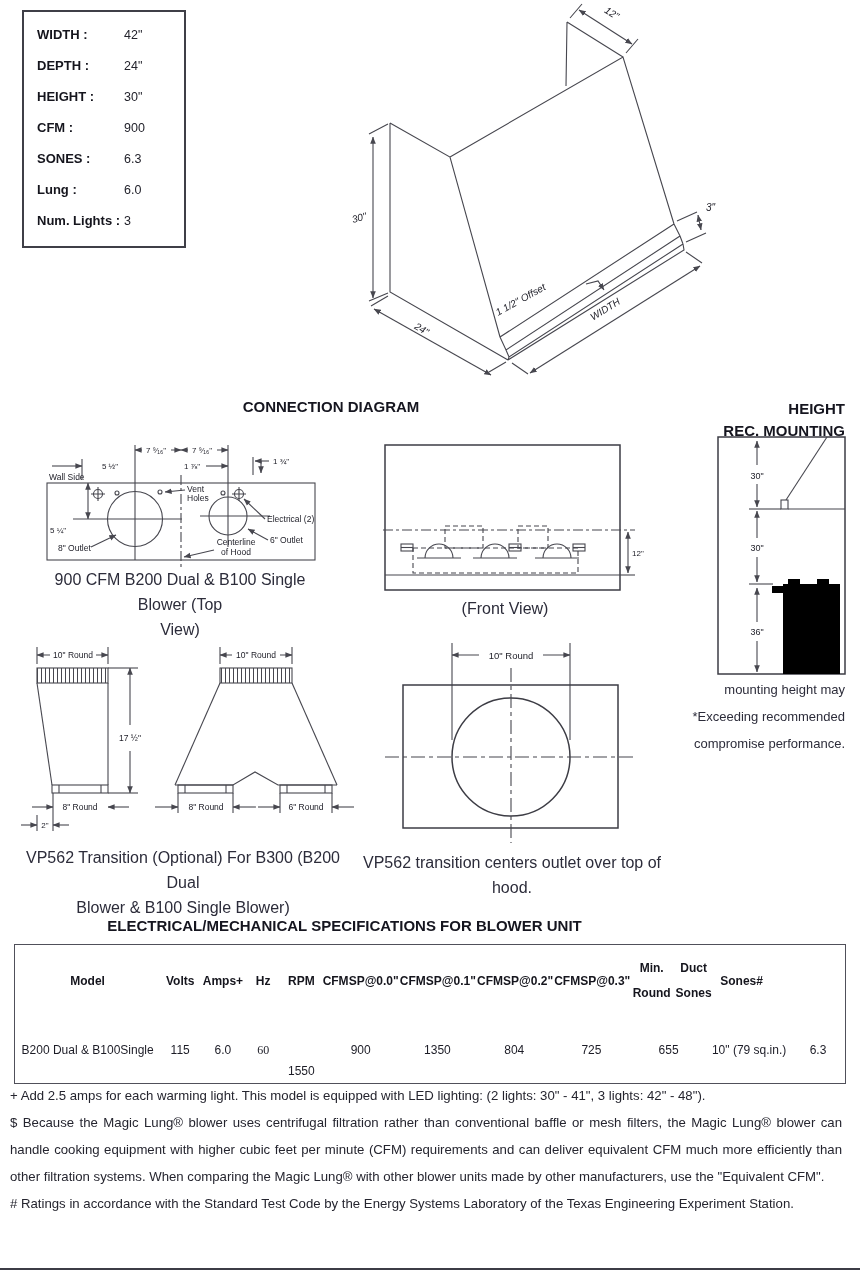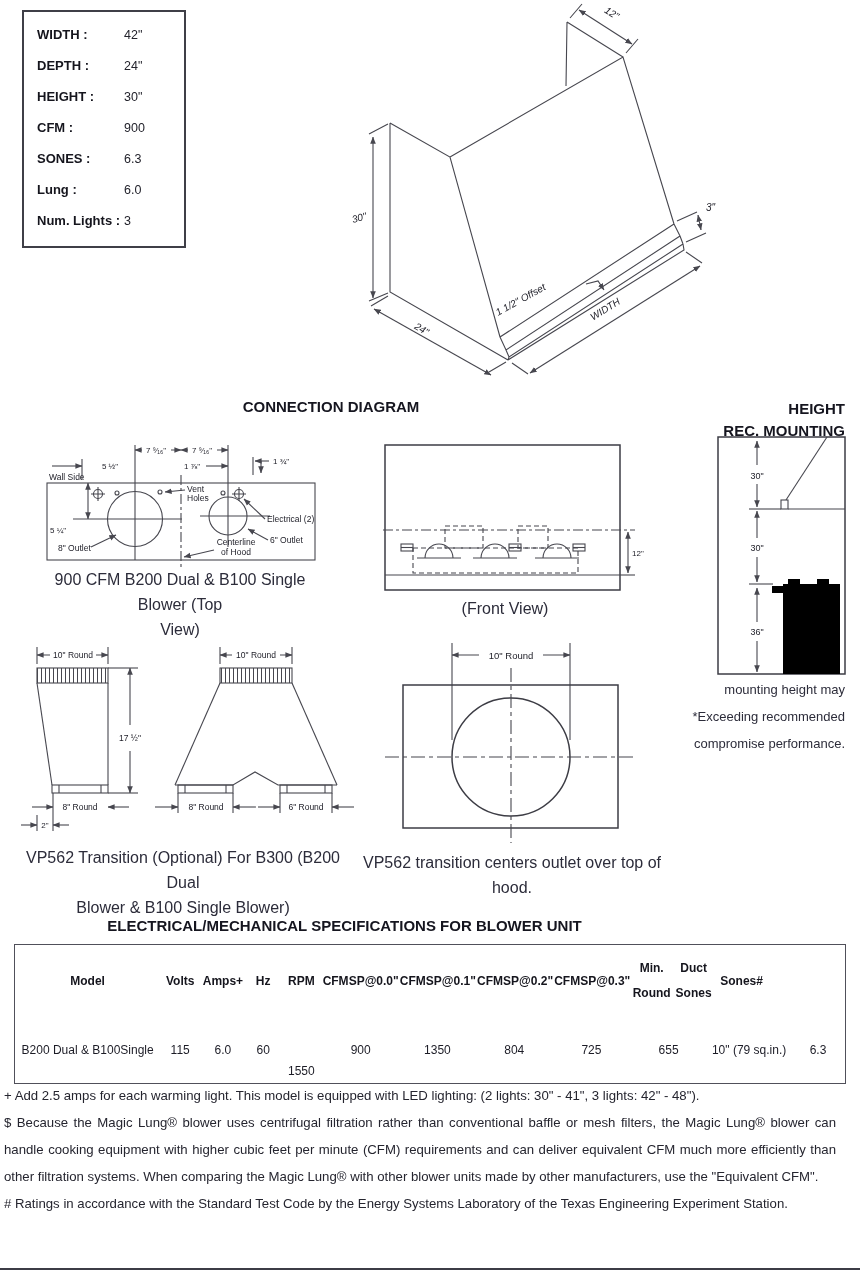--- a/index.html
+++ b/index.html
@@ -34,21 +34,21 @@
 
   .spec-table{position:absolute;left:14px;top:944px;width:830px;border:1.5px solid #50505a;background:#fff;}
   .trow{display:flex;}
   .thead-row{height:72px;}
   .tbody-row{height:66px;}
   .cell{display:flex;flex-direction:row;justify-content:center;align-items:center;text-align:center;}
   .thead-row .cell{font-weight:bold;font-size:12px;line-height:25px;color:#15151d;}
   .tbody-row .cell{font-size:12px;line-height:24px;color:#1c1c26;}
   .cell span:empty{display:none;}
 
-  .footnotes{position:absolute;left:4px;top:1082px;width:832px;font-size:13.2px;line-height:27px;color:#25252f;}
+  .footnotes{position:absolute;left:10px;top:1082px;width:832px;font-size:13.2px;line-height:27px;color:#25252f;}
   .footnotes p{margin:0;text-align:justify;}
   .bottom-rule{position:absolute;left:0;top:1268px;width:860px;height:2px;background:#3c3c46;}
 </style>
 </head>
 <body>
 
 <svg width="0" height="0">
   <defs>
     <marker id="ah" viewBox="0 0 10 10" refX="9.5" refY="5" markerWidth="7" markerHeight="7" orient="auto-start-reverse" markerUnits="userSpaceOnUse">
       <path d="M0,1 L10,5 L0,9 Z" fill="#47474f"></path>
@@ -392,21 +392,21 @@
     <div class="cell" style="width:17.5%;">
         <span>B200 Dual &amp; B100</span>
         <span>Single</span>
       </div>
     <div class="cell" style="width:4.8%;">
         <span>115</span>
       </div>
     <div class="cell" style="width:5.5%;">
         <span>6.0</span>
       </div>
-    <div class="cell" style="width:4.2%;">
+    <div class="cell" style="width:4.2%;font-family:Liberation Serif, serif;">
         <span>60</span>
       </div>
     <div class="cell" style="width:5.0%;align-items:flex-end;">
         <span>1550</span>
       </div>
     <div class="cell" style="width:9.3%;">
         <span>900</span>
       </div>
     <div class="cell" style="width:9.2%;">
         <span>1350</span>

